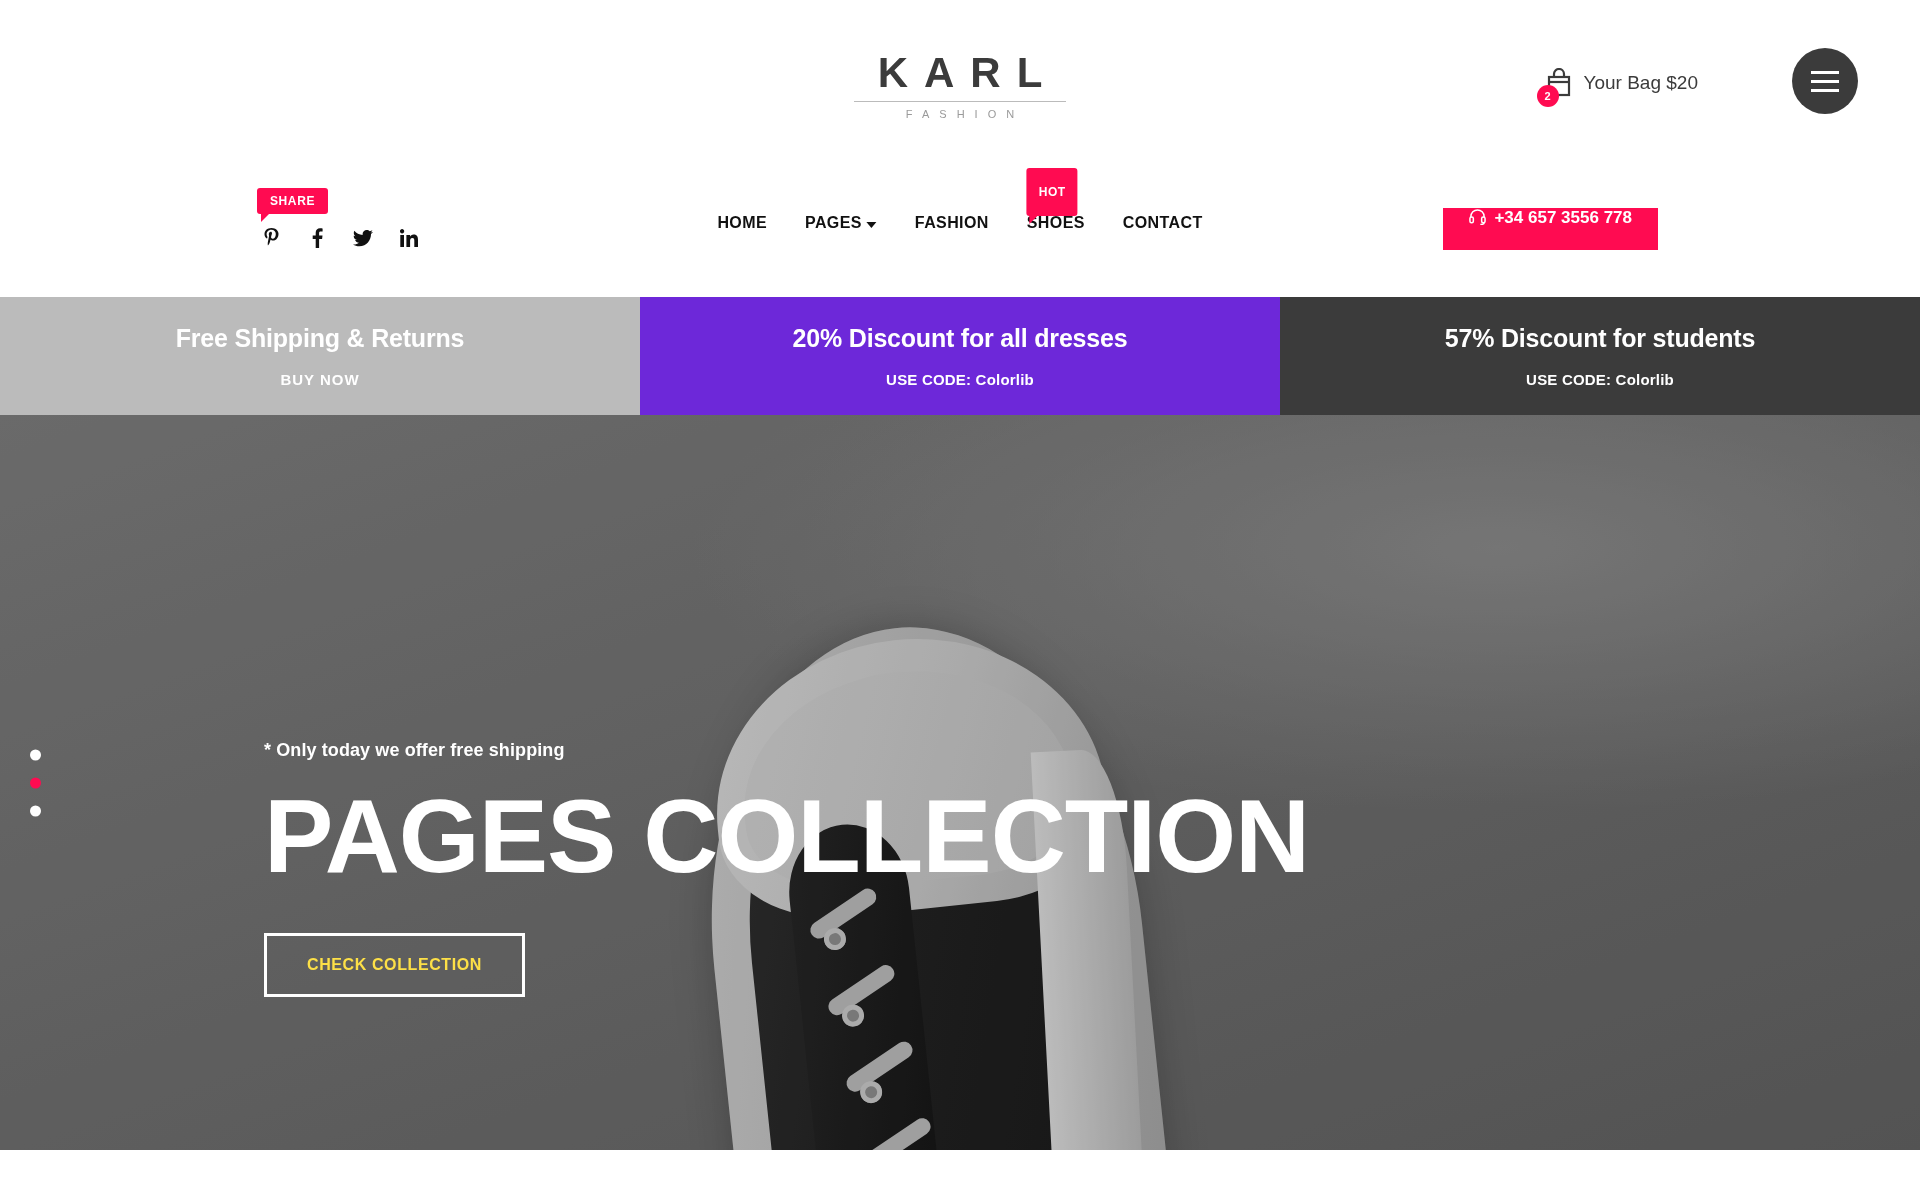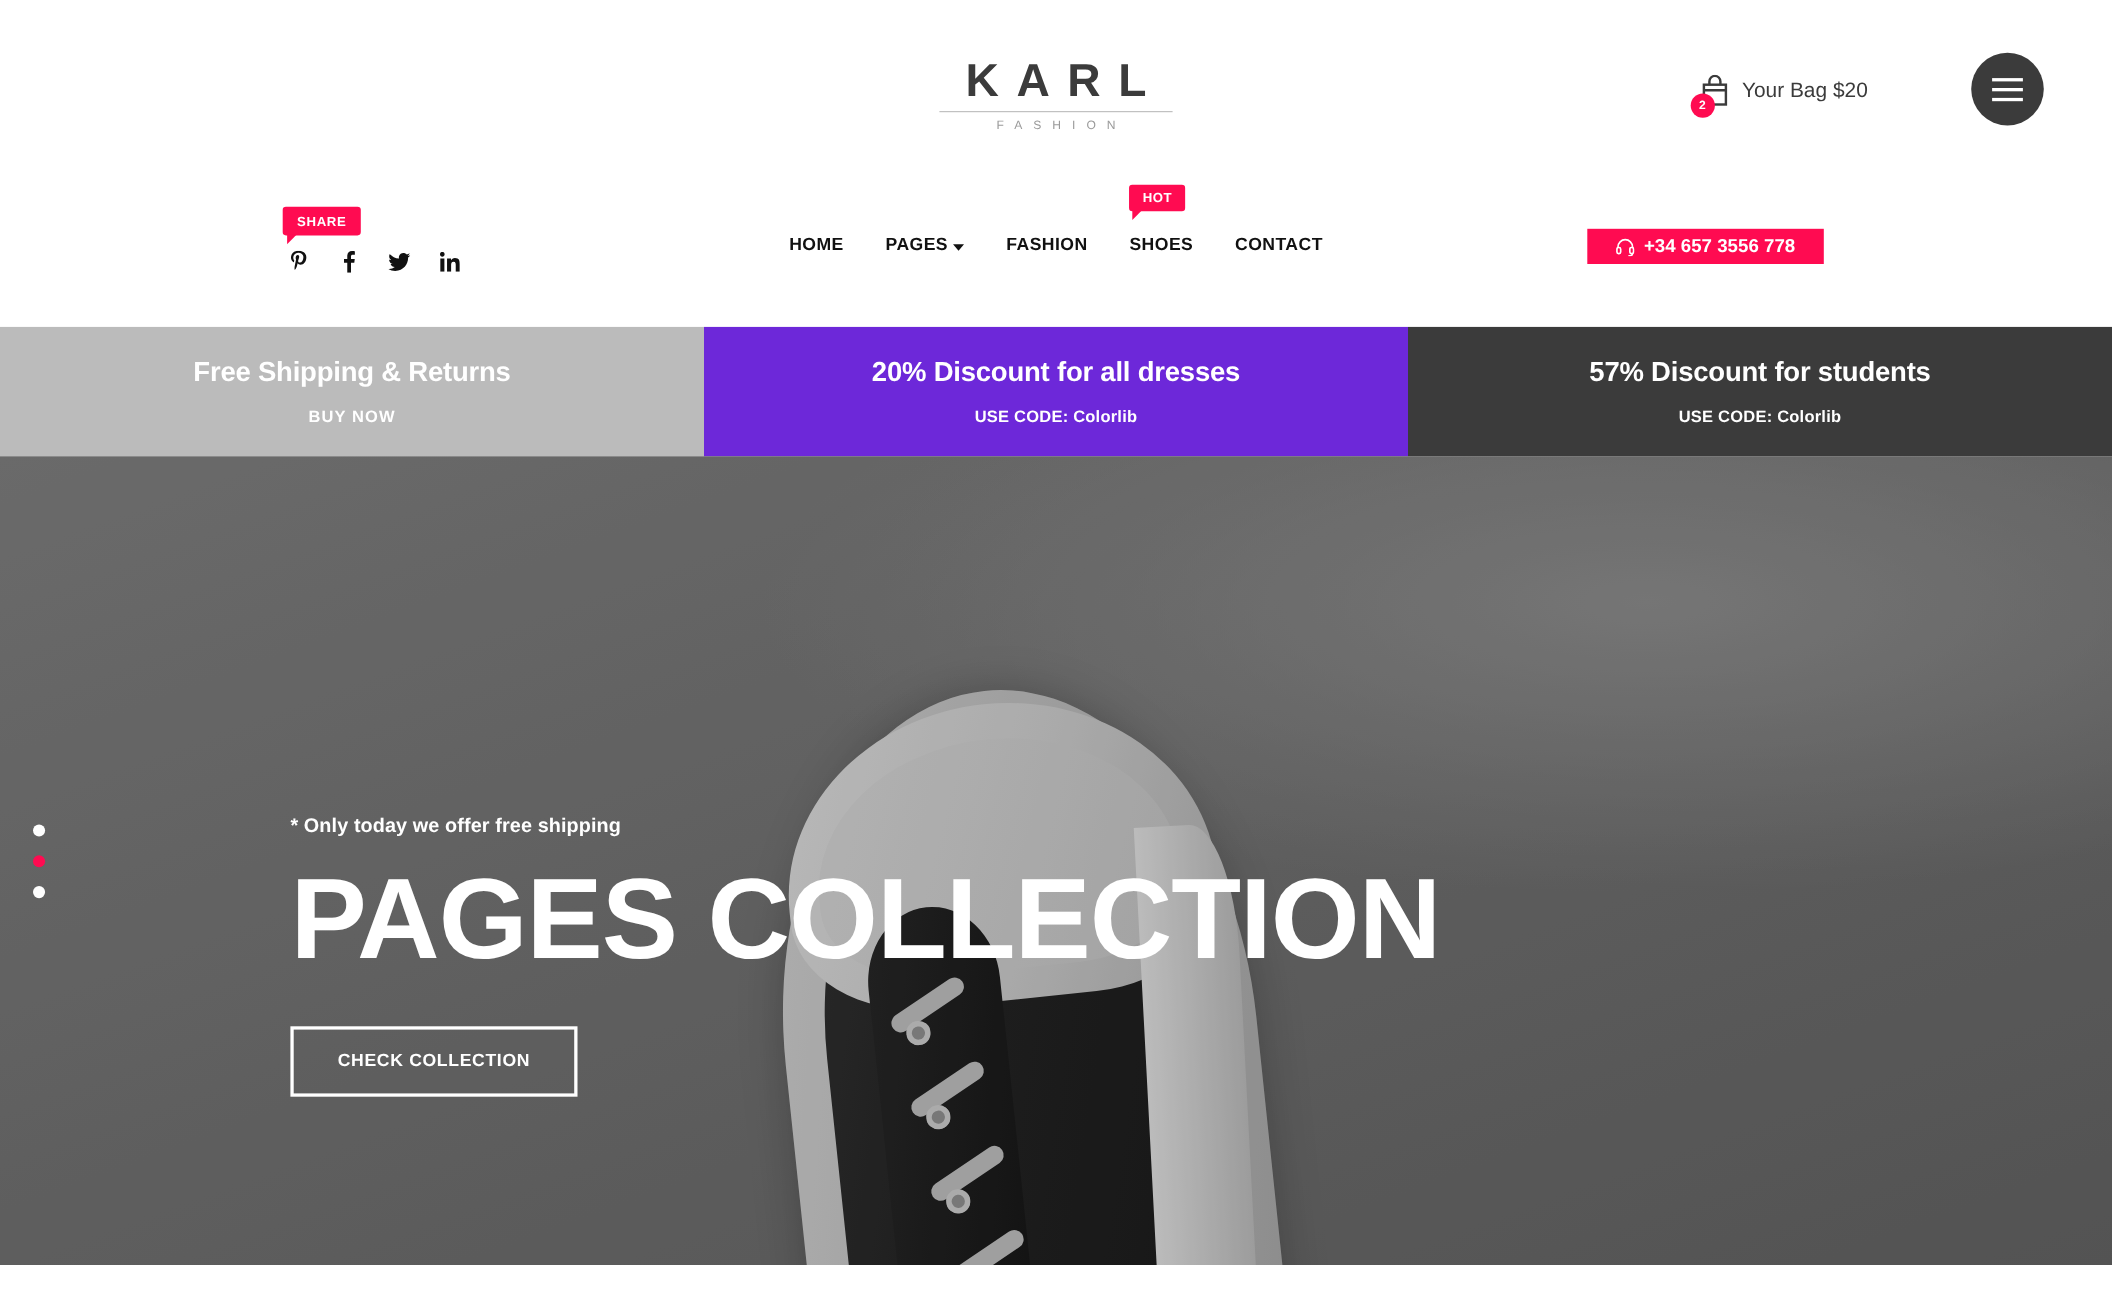--- a/index.html
+++ b/index.html
@@ -184,45 +184,45 @@
     margin-top: 3px;
   }
   .hot-badge {
     position: absolute;
     left: 0px;
     top: -46px;
     background: #ff0b51;
     color: #fff;
     font-size: 12px;
     font-weight: 700;
-    padding: 5px 12px;
+    padding: 17px 12px;
     border-radius: 3px;
     letter-spacing: 0.5px;
   }
   .hot-badge::after {
     content: "";
     position: absolute;
     left: 3px;
     bottom: -8px;
     width: 0; height: 0;
     border-left: 9px solid #ff0b51;
     border-bottom: 9px solid transparent;
   }
 
   .phone-btn {
     position: absolute;
     right: 262px;
     top: 56px;
     background: #ff0b51;
     color: #ffffff;
     border: none;
-    height: 32px;
+    height: 42px;
     padding: 0 26px;
     display: inline-flex;
-    align-items: center;
+    align-items: flex-start;
     gap: 8px;
     font-size: 17px;
     font-weight: 600;
     cursor: pointer;
     font-family: "Liberation Sans", sans-serif;
   }
   .phone-btn svg { display: block; }
 
   
   .promos {
@@ -366,21 +366,21 @@
     font-weight: 700;
     color: #ffffff;
     letter-spacing: -1px;
     white-space: nowrap;
     margin-bottom: 44px;
   }
   .hero-btn {
     display: inline-block;
     border: 3px solid #ffffff;
     background: transparent;
-    color: #ffffff;
+    color: #fde047;
     font-size: 16px;
     font-weight: 700;
     letter-spacing: 0.6px;
     padding: 20px 40px;
     cursor: pointer;
     font-family: "Liberation Sans", sans-serif;
   }
 
   .hero-dots {
     position: absolute;

